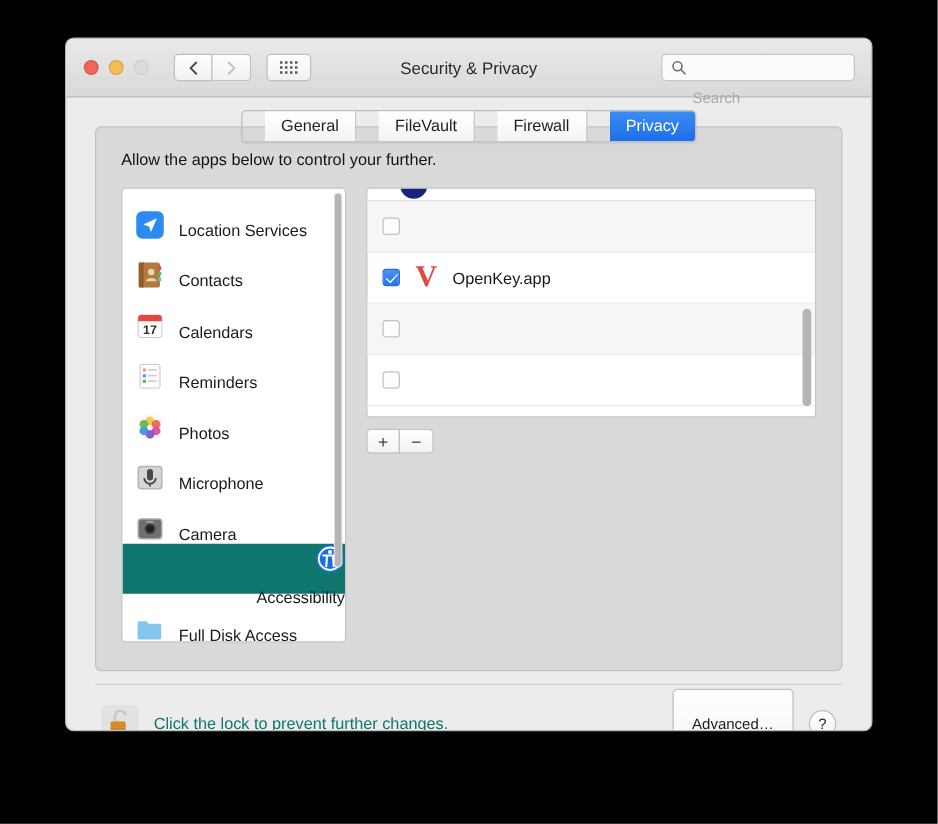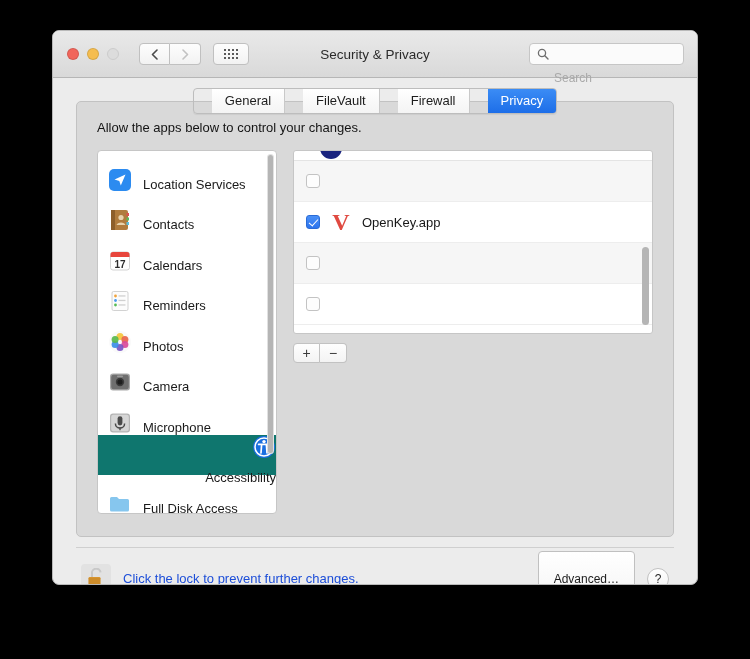--- a/index.html
+++ b/index.html
@@ -299,21 +299,21 @@
   #lock-btn {
     width: 30px; height: 30px;
     background: #e2e2e2;
     border-radius: 4px;
     display: flex; align-items: center; justify-content: center;
     cursor: default;
   }
   #lock-text {
     margin-left: 12px;
     font-size: 13px;
-    color: #1d4ed8;
+    color: #0f766e;
   }
   #adv-btn {
     margin-left: auto;
     padding: 20px 15px;
     font-size: 12px;
     background: linear-gradient(to bottom, #ffffff, #f4f4f4);
     border: 1px solid #c0c0c0;
     border-radius: 4px;
     color: #1b1b1b;
     cursor: default;
@@ -385,21 +385,21 @@
   <div id="tabbar">
     <div class="tabs">
       <div class="tab">General</div>
       <div class="tab">FileVault</div>
       <div class="tab">Firewall</div>
       <div class="tab active">Privacy</div>
     </div>
   </div>
 
   <div id="panel">
-    <div id="allow-text">Allow the apps below to control your changes.</div>
+    <div id="allow-text">Allow the apps below to control your further.</div>
 
     <div id="panel-inner">
 
       <div id="sidebar">
 
         <div class="side-item">
           <span class="side-icon">
             <svg width="24" height="24" viewBox="0 0 24 24">
               <rect x="1" y="1" width="22" height="22" rx="5" fill="#2c8bf0"></rect>
               <path d="M17.5 6.5 L6.5 11.6 L11.3 13.1 L12.8 17.6 Z" fill="#ffffff"></path>
@@ -460,41 +460,41 @@
               <circle cx="7.1" cy="14.6" r="3.5" fill="#3c8de8" opacity="0.92"></circle>
               <circle cx="7.1" cy="9.4" r="3.5" fill="#58b84c" opacity="0.92"></circle>
             </svg>
           </span>
           <span class="side-label">Photos</span>
         </div>
 
         <div class="side-item">
           <span class="side-icon">
             <svg width="24" height="24" viewBox="0 0 24 24">
+              <rect x="2" y="2.5" width="20" height="19" rx="3" fill="#b5b5b5"></rect>
+              <rect x="3.2" y="3.7" width="17.6" height="16.6" rx="2.2" fill="#d6d6d6"></rect>
+              <rect x="9.6" y="5.2" width="4.8" height="9.2" rx="2.4" fill="#4a4a4a"></rect>
+              <path d="M7.4 12.4 a4.6 4.6 0 0 0 9.2 0" stroke="#4a4a4a" stroke-width="1.5" fill="none"></path>
+              <rect x="11.3" y="16.4" width="1.4" height="2.8" fill="#4a4a4a"></rect>
+            </svg>
+          </span>
+          <span class="side-label">Microphone</span>
+        </div>
+
+        <div class="side-item">
+          <span class="side-icon">
+            <svg width="24" height="24" viewBox="0 0 24 24">
               <rect x="2" y="3.5" width="20" height="17" rx="3" fill="#a9a9a9"></rect>
               <rect x="3.2" y="4.7" width="17.6" height="14.6" rx="2.2" fill="#6f6f6f"></rect>
               <circle cx="12" cy="12" r="4.2" fill="#3a3a3a"></circle>
               <circle cx="12" cy="12" r="2.6" fill="#1e1e1e"></circle>
               <rect x="9" y="5.5" width="6" height="1.8" rx="0.8" fill="#9a9a9a"></rect>
             </svg>
           </span>
           <span class="side-label">Camera</span>
-        </div>
-
-        <div class="side-item">
-          <span class="side-icon">
-            <svg width="24" height="24" viewBox="0 0 24 24">
-              <rect x="2" y="2.5" width="20" height="19" rx="3" fill="#b5b5b5"></rect>
-              <rect x="3.2" y="3.7" width="17.6" height="16.6" rx="2.2" fill="#d6d6d6"></rect>
-              <rect x="9.6" y="5.2" width="4.8" height="9.2" rx="2.4" fill="#4a4a4a"></rect>
-              <path d="M7.4 12.4 a4.6 4.6 0 0 0 9.2 0" stroke="#4a4a4a" stroke-width="1.5" fill="none"></path>
-              <rect x="11.3" y="16.4" width="1.4" height="2.8" fill="#4a4a4a"></rect>
-            </svg>
-          </span>
-          <span class="side-label">Microphone</span>
         </div>
 
         <div class="side-item selected">
           <span class="side-icon">
             <svg width="24" height="24" viewBox="0 0 24 24">
               <circle cx="12" cy="12" r="11" fill="#1a6fe0"></circle>
               <circle cx="12" cy="12" r="9" fill="none" stroke="#ffffff" stroke-width="1.5"></circle>
               <circle cx="12" cy="6.6" r="1.7" fill="#ffffff"></circle>
               <path d="M6.6 9.4 h10.8" stroke="#ffffff" stroke-width="1.7" stroke-linecap="round"></path>
               <path d="M9.6 9.8 L9 18 M14.4 9.8 L15 18" stroke="#ffffff" stroke-width="1.7" stroke-linecap="round"></path>

